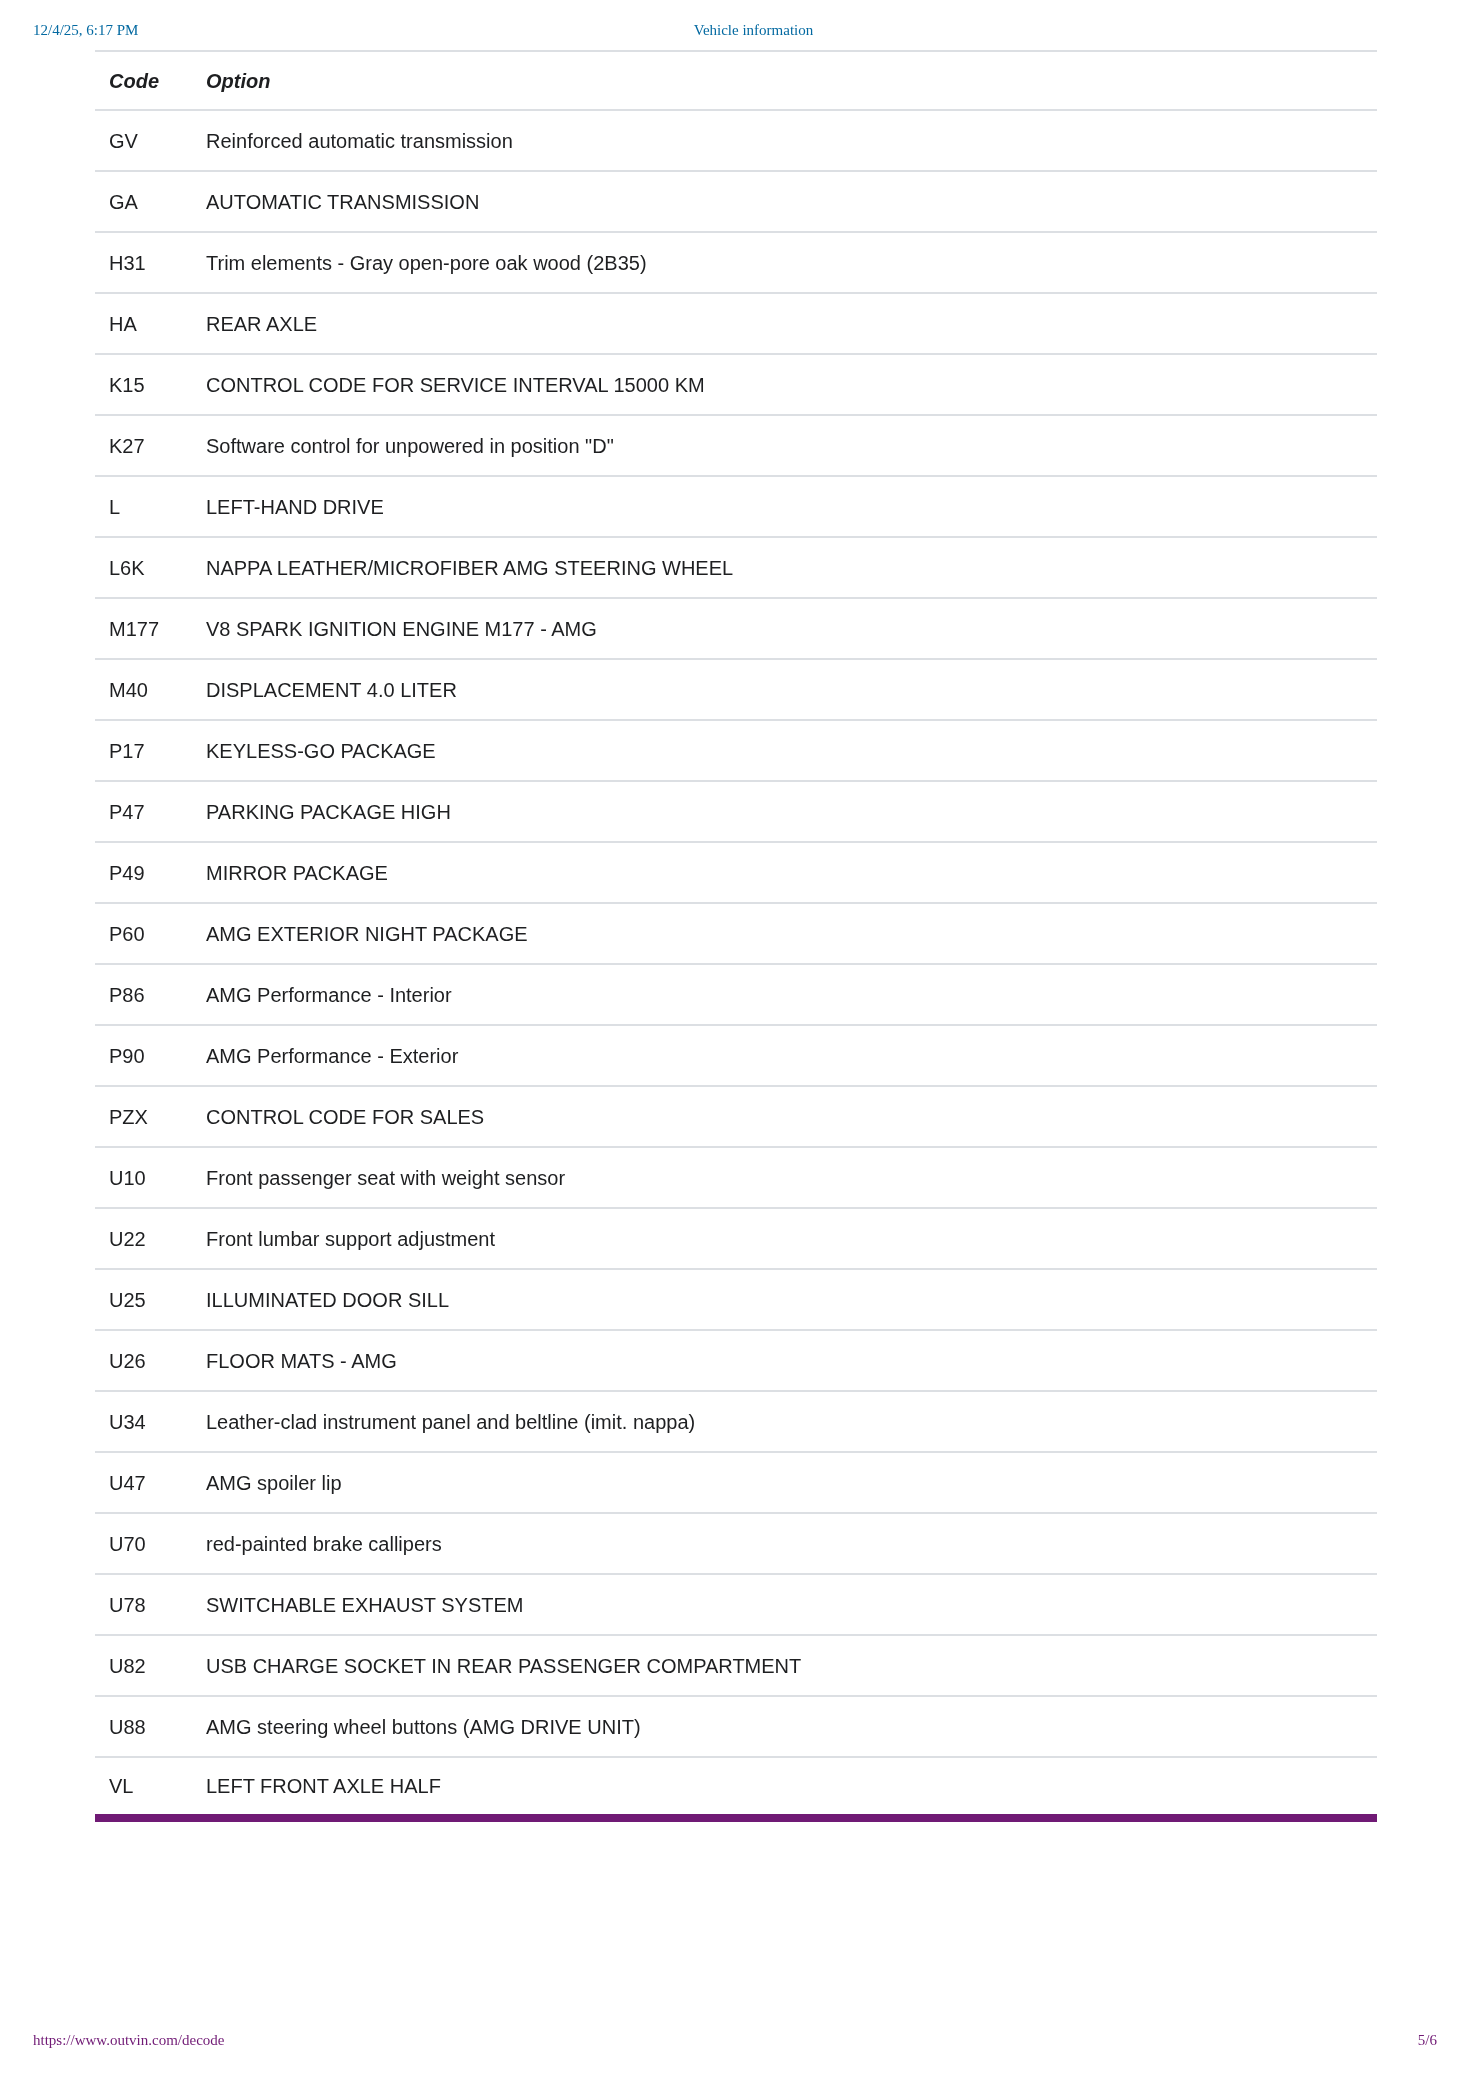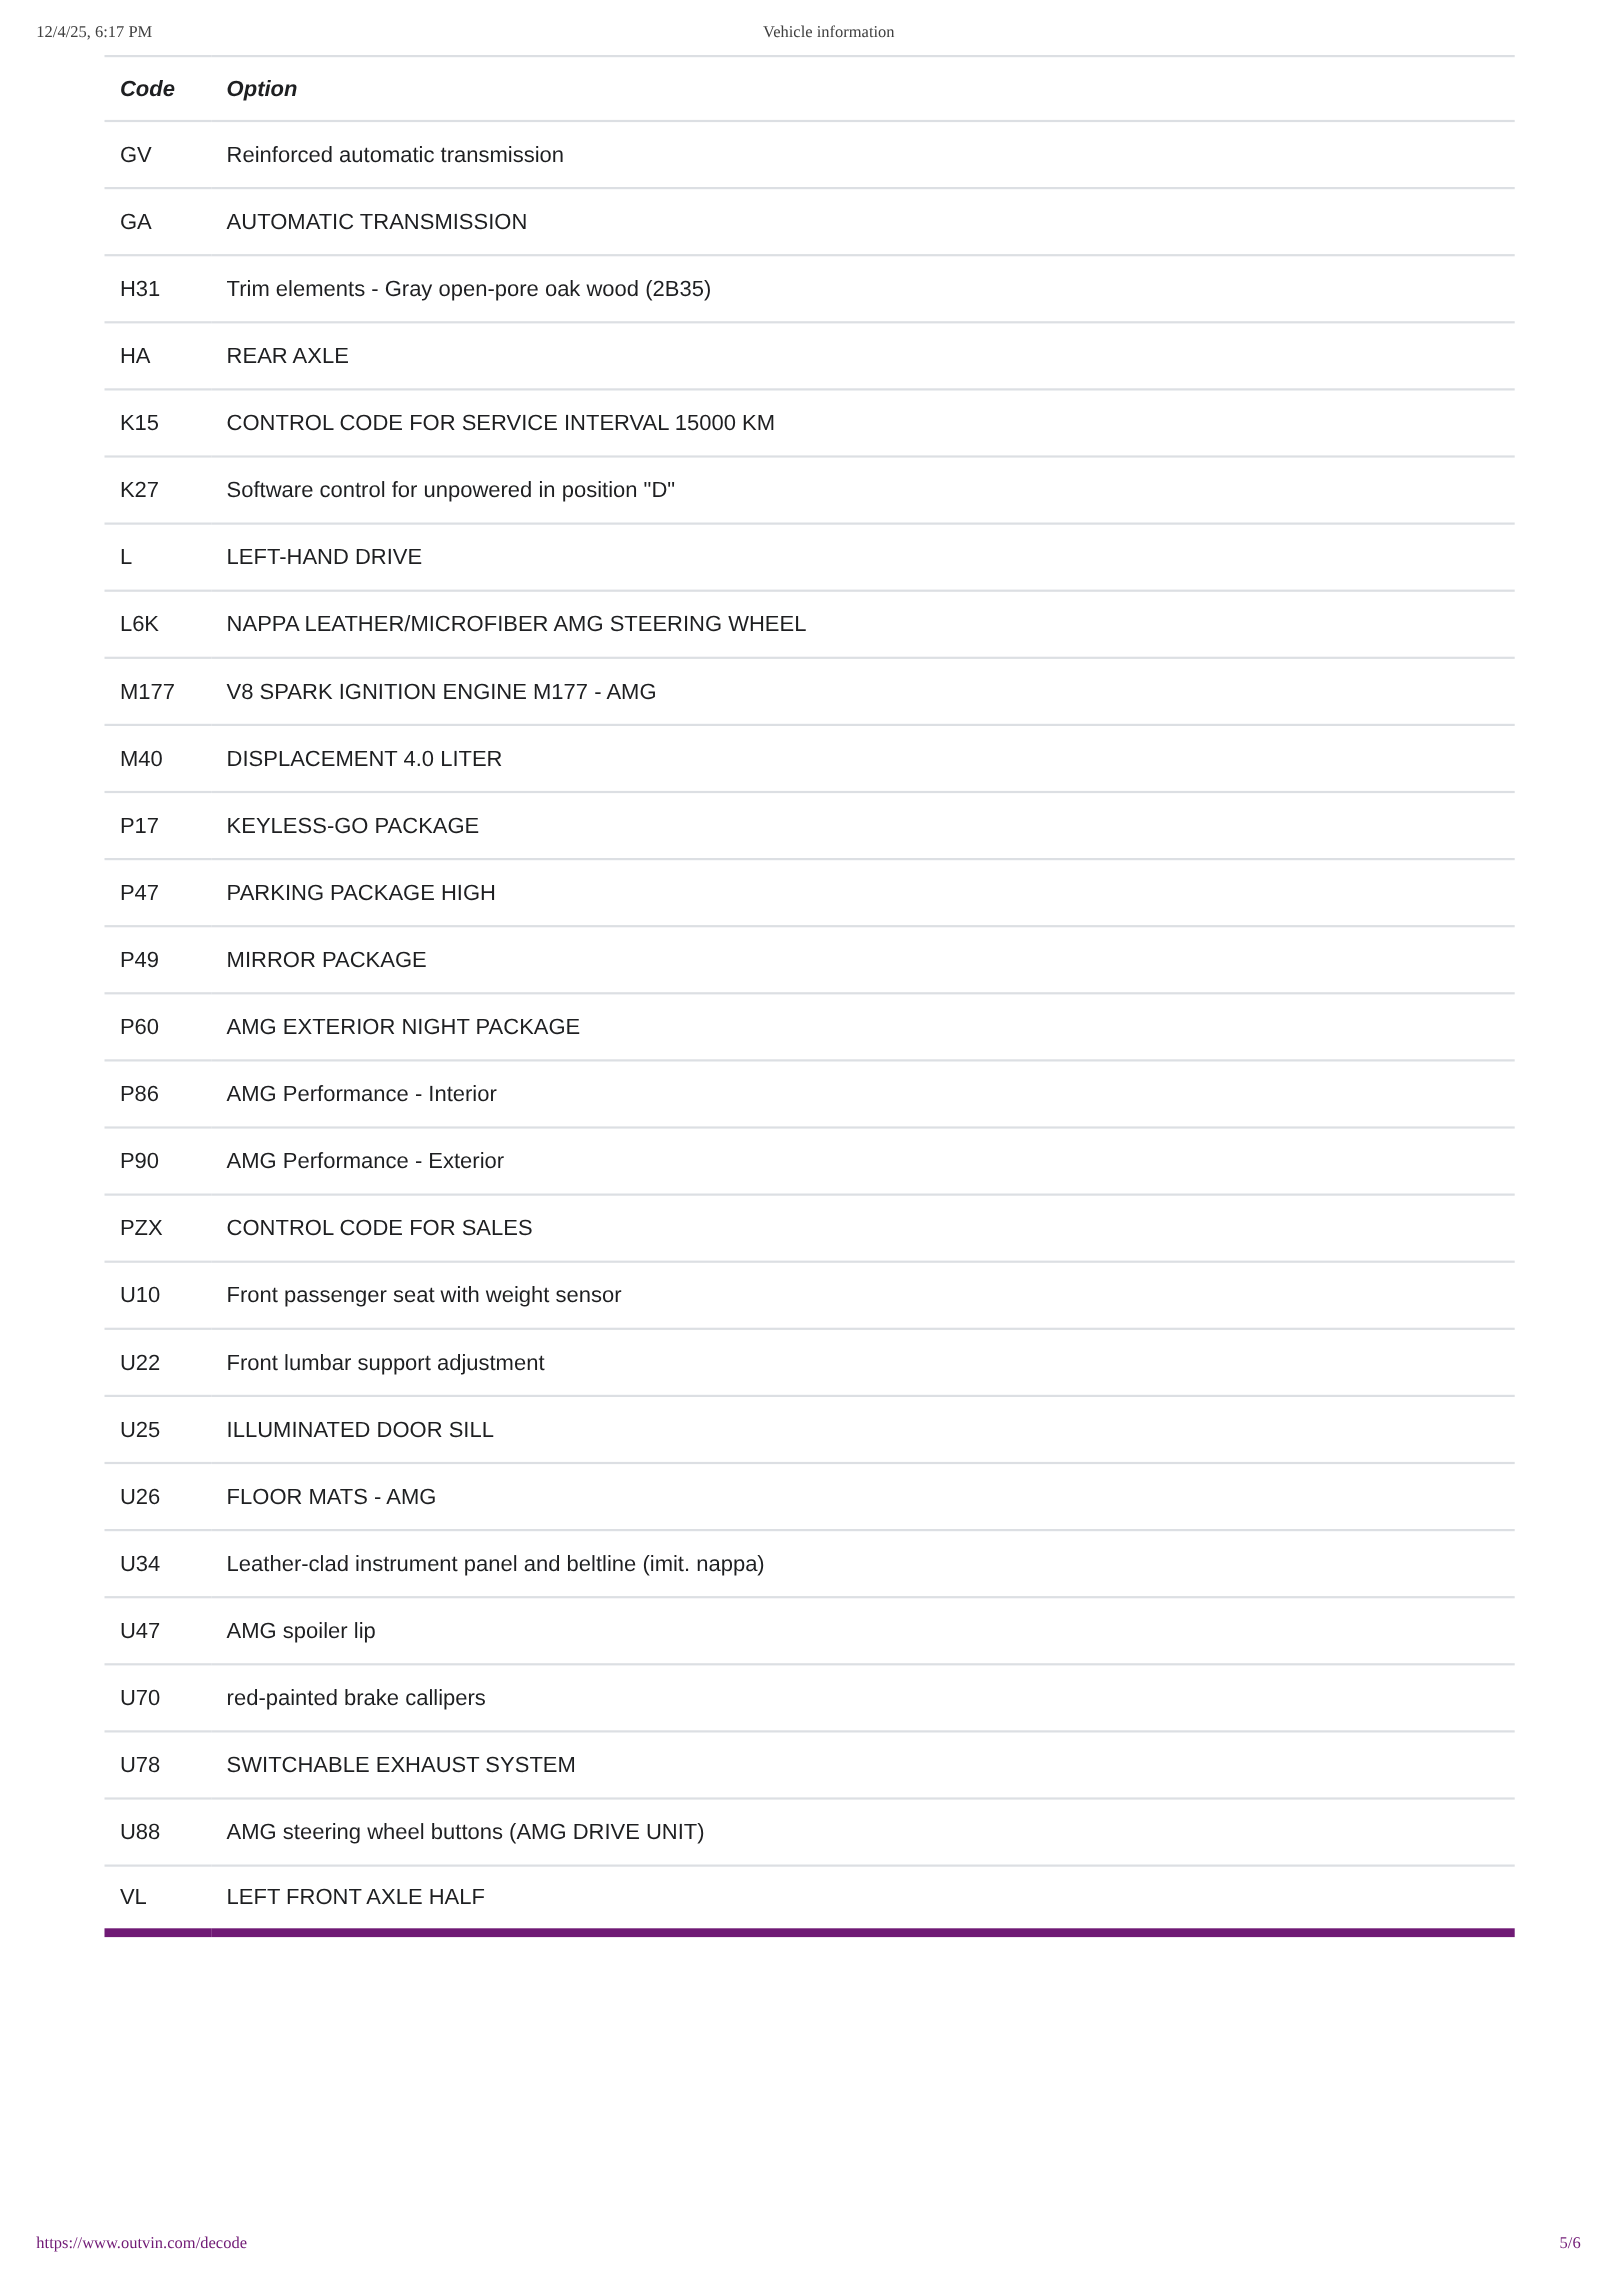--- a/index.html
+++ b/index.html
@@ -18,21 +18,21 @@
   .print-header {
     position: absolute;
     top: 22px;
     left: 33px;
     right: 33px;
     display: grid;
     grid-template-columns: 1fr auto 1fr;
     align-items: baseline;
     font-family: "Liberation Serif", serif;
     font-size: 15px;
-    color: #404040;
+    color: #0369a1;
   }
   .print-header .ph-date { text-align: left; white-space: nowrap; }
   .print-header .ph-title { text-align: left; white-space: nowrap; margin-left: 37px; }
   .print-header .ph-spacer { text-align: right; }
 
   
   table.options-table {
     position: absolute;
     top: 50px;
     left: 95px;
@@ -194,20 +194,24 @@
       </tr>
       <tr>
         <td>U70</td>
         <td>red-painted brake callipers</td>
       </tr>
       <tr>
         <td>U78</td>
         <td>SWITCHABLE EXHAUST SYSTEM</td>
       </tr>
       <tr>
+        <td>U82</td>
+        <td>USB CHARGE SOCKET IN REAR PASSENGER COMPARTMENT</td>
+      </tr>
+      <tr>
         <td>U88</td>
         <td>AMG steering wheel buttons (AMG DRIVE UNIT)</td>
       </tr>
       <tr>
         <td>VL</td>
         <td>LEFT FRONT AXLE HALF</td>
       </tr>
     </tbody>
 </table>
 

